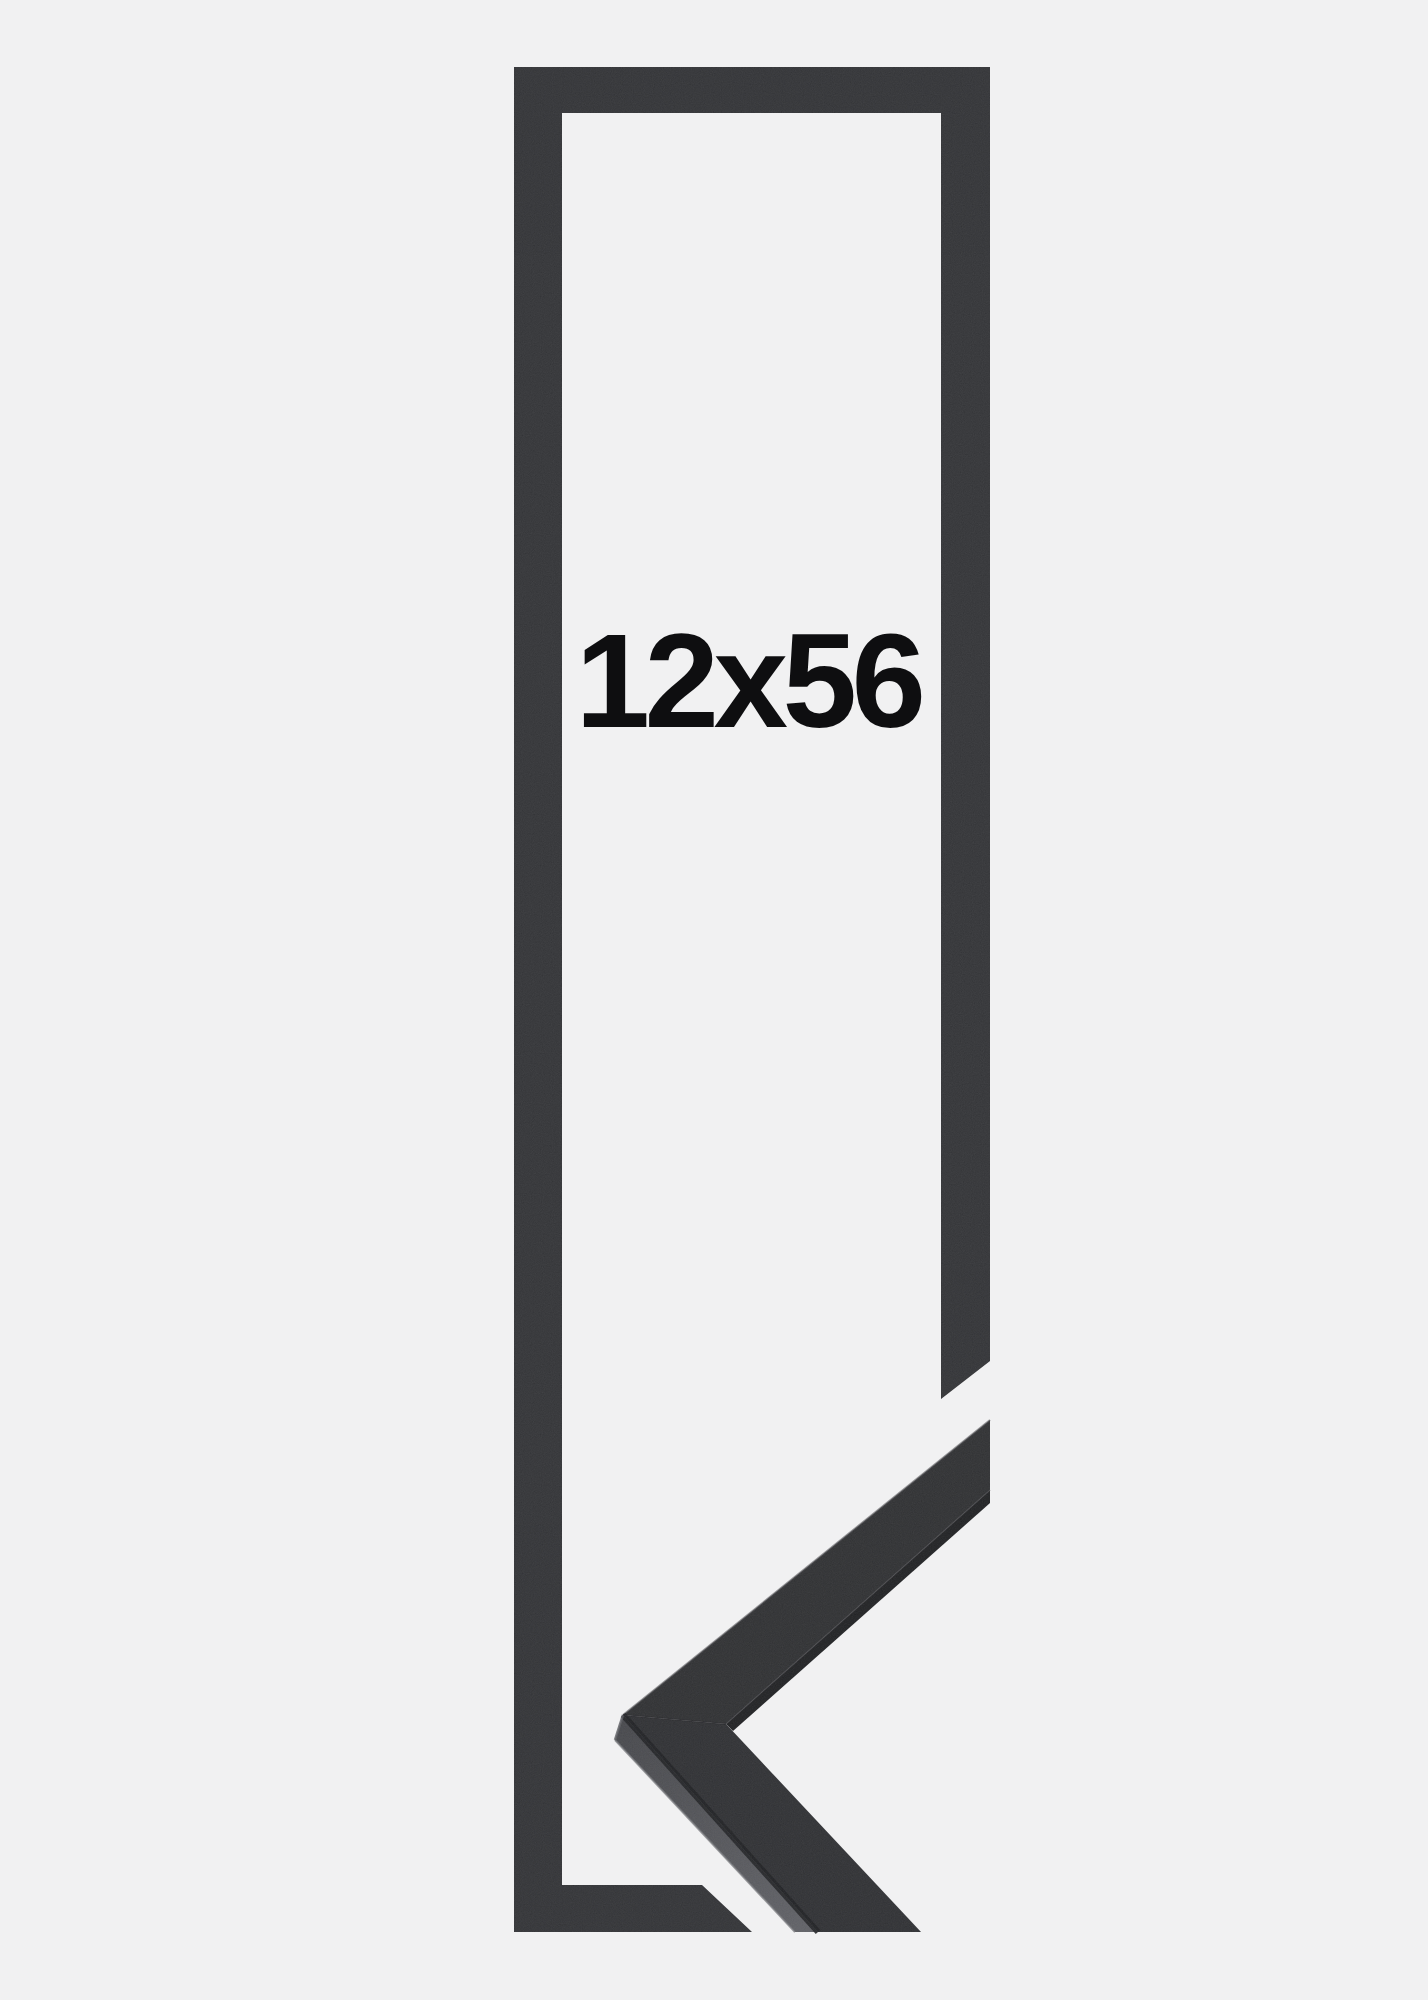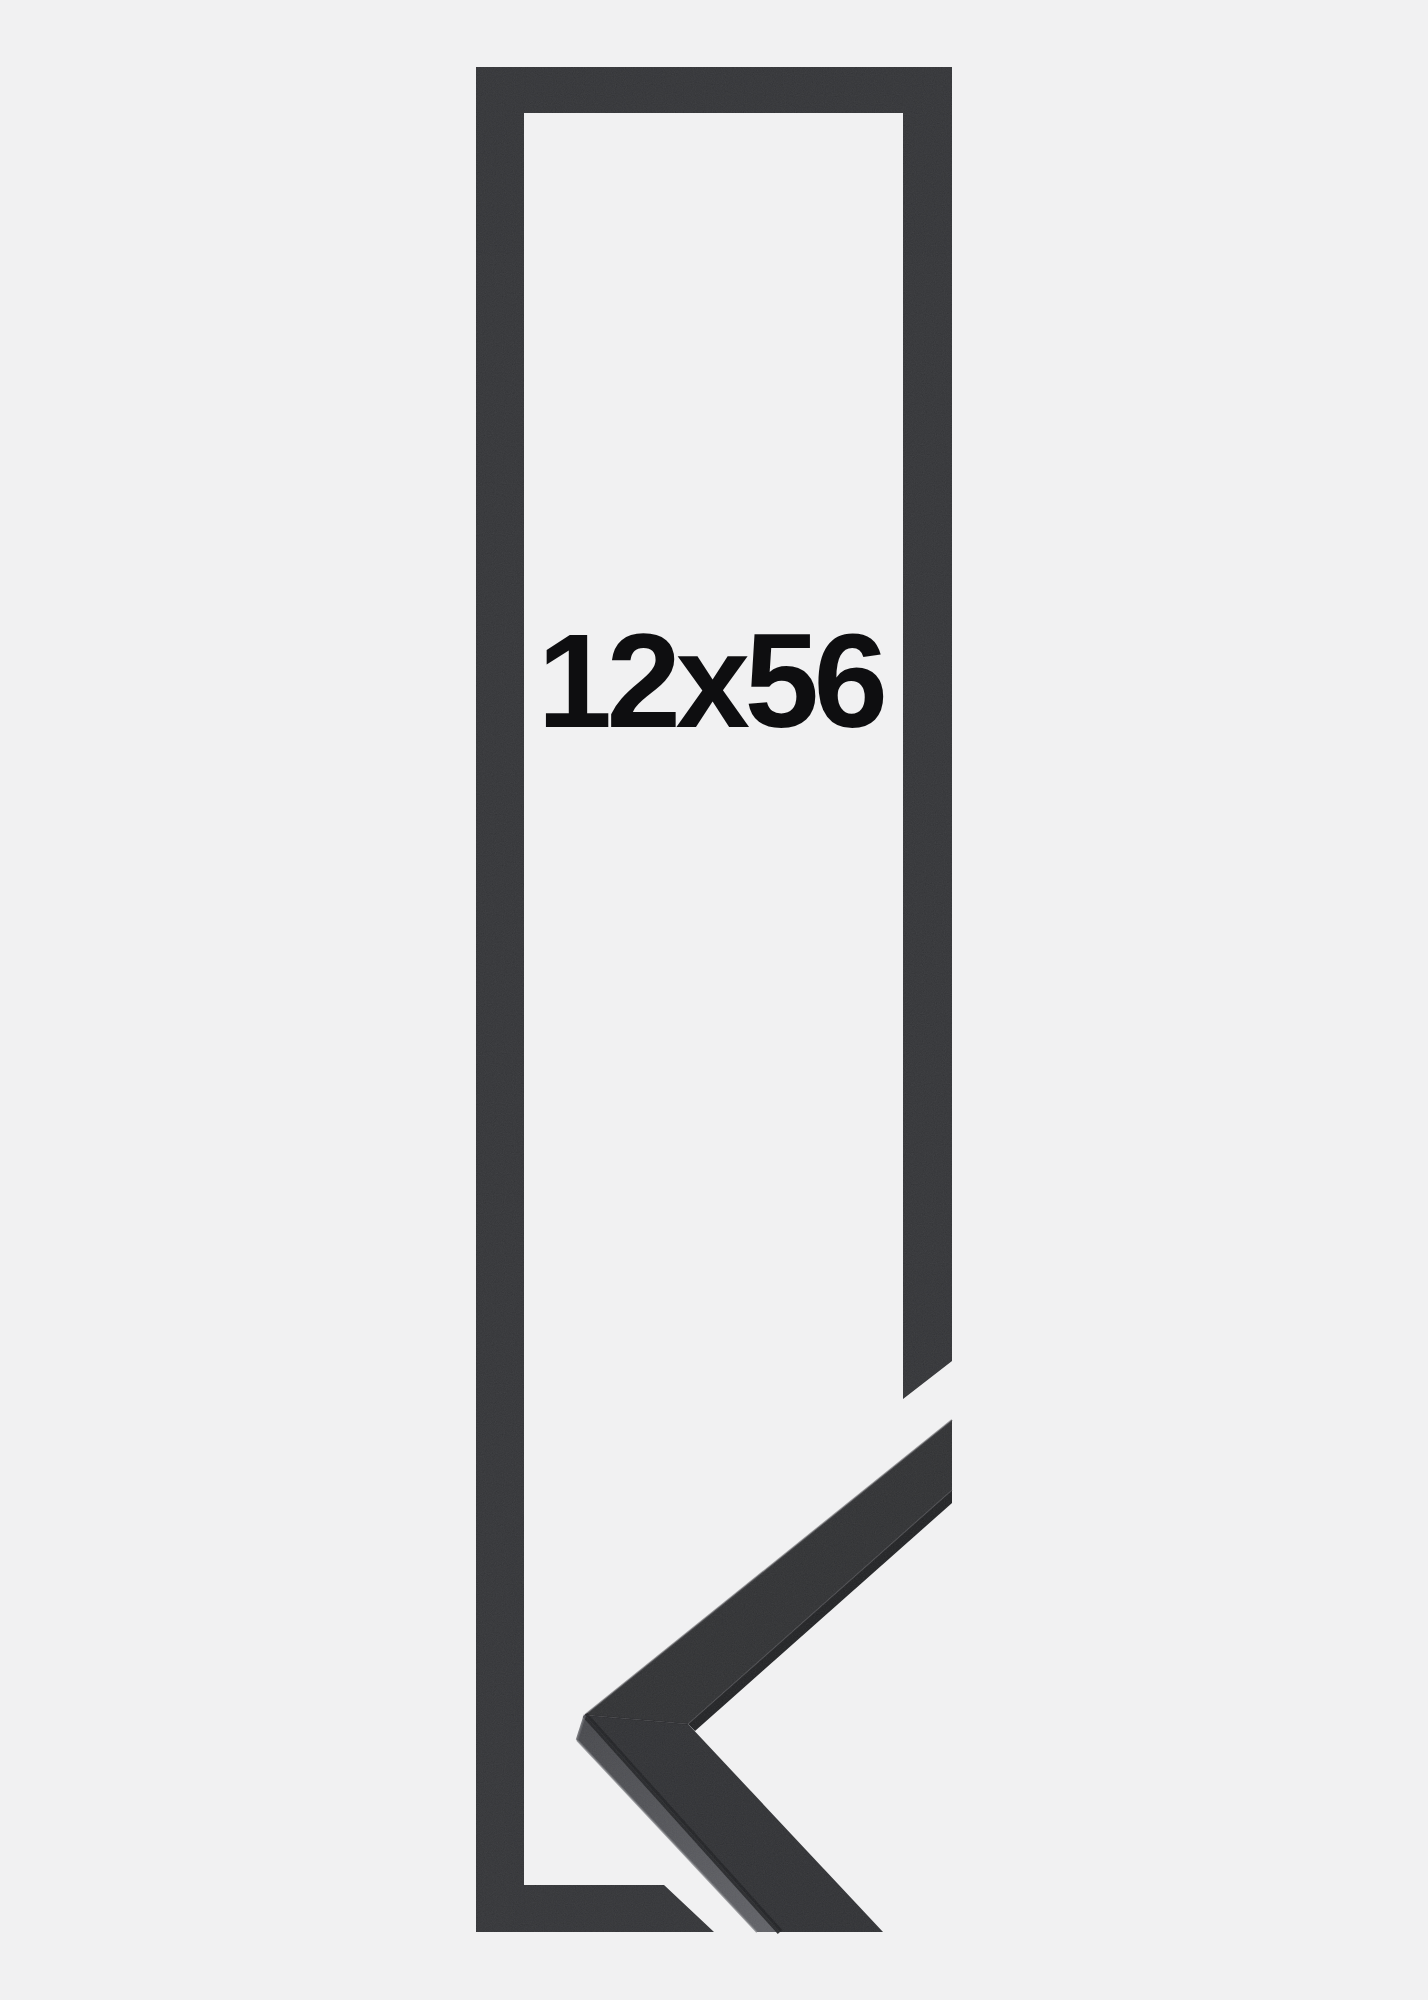--- a/index.html
+++ b/index.html
@@ -12,20 +12,21 @@
     overflow: hidden;
     background: #f1f1f2;
     font-family: "Liberation Sans", "DejaVu Sans", sans-serif;
   }
   .stage {
     position: absolute;
     left: 0;
     top: 0;
     width: 1200px;
     height: 2000px;
+    padding-left: 38px;
   }
   .stage svg {
     display: block;
     width: 1428px;
     height: 2000px;
   }
   .size-label {
     font-family: "Liberation Sans", "DejaVu Sans", sans-serif;
     font-weight: 700;
     letter-spacing: -5.5px;

